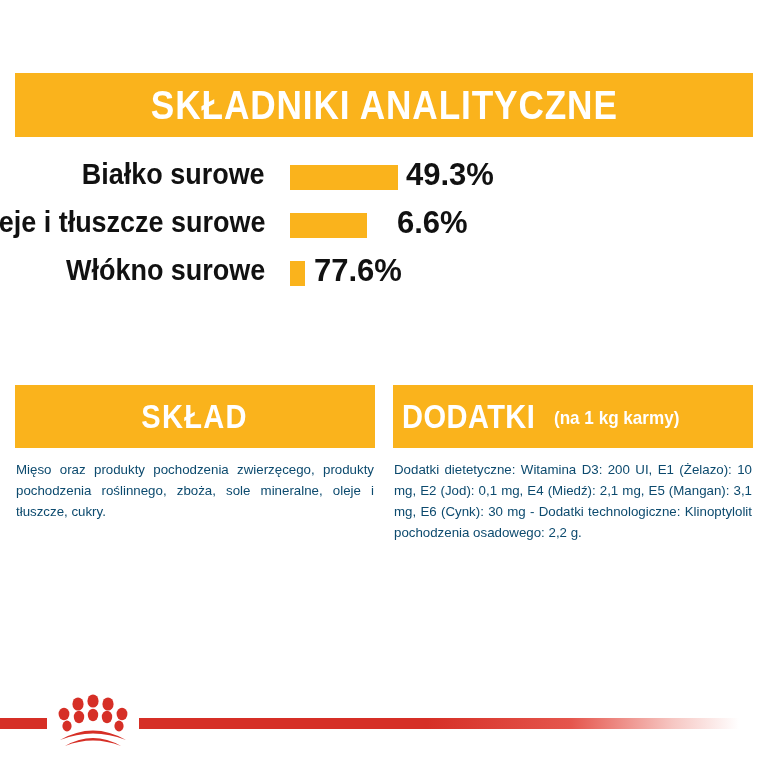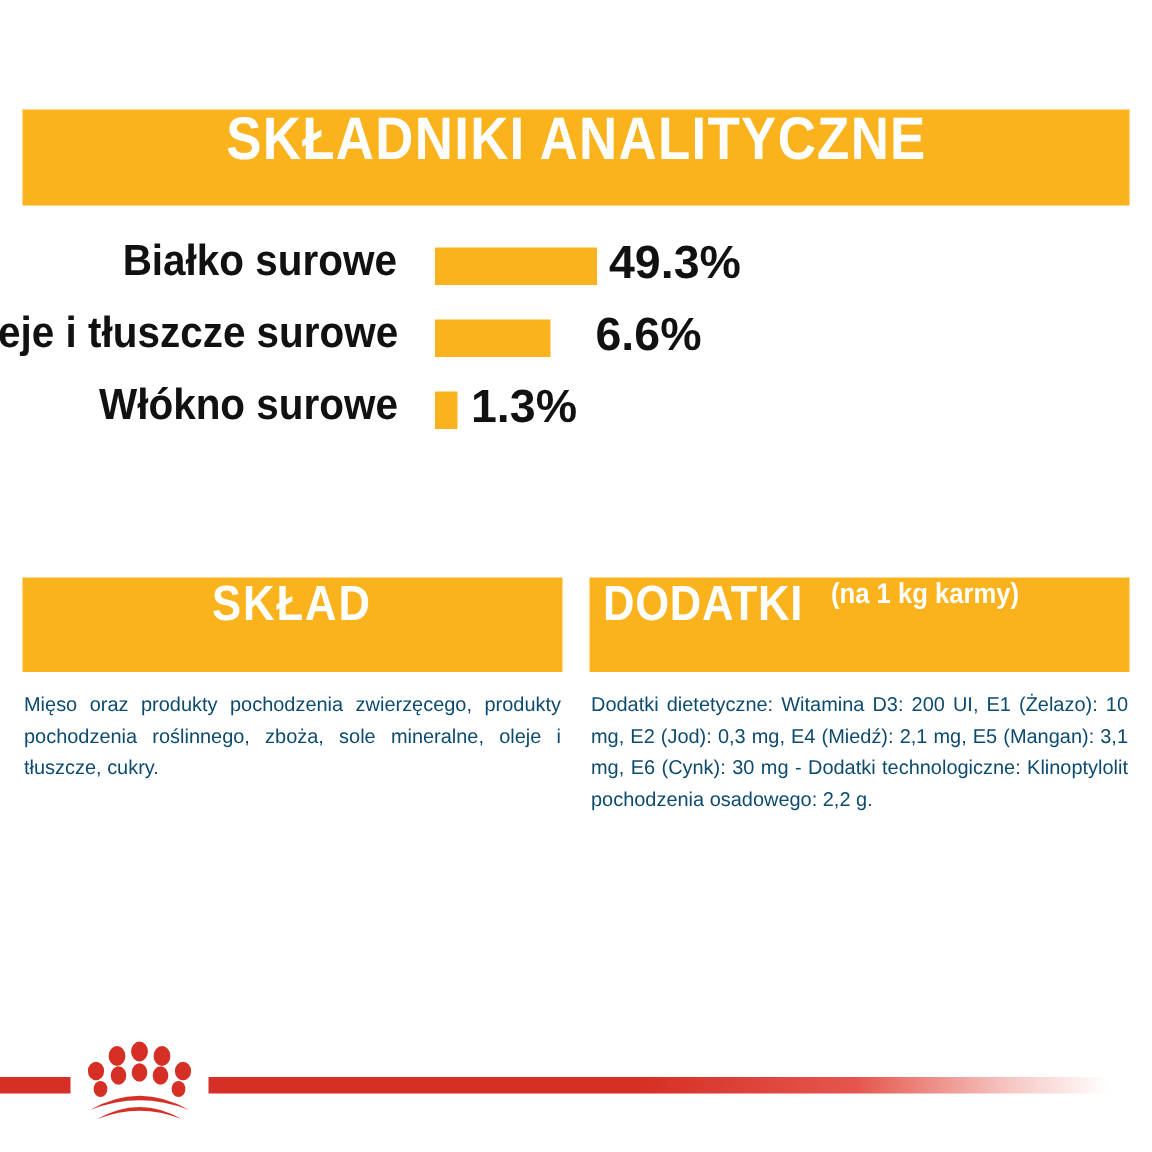--- a/index.html
+++ b/index.html
@@ -20,21 +20,21 @@
     inset: 0;
     width: 768px;
     height: 768px;
   }
 
   
   .bar-header {
     position: absolute;
     background: #FAB31C;
     display: flex;
-    align-items: flex-start;
+    align-items: center;
     justify-content: center;
     box-sizing: border-box;
   }
   .bar-header .title {
     color: #ffffff;
     font-weight: bold;
     letter-spacing: 0.5px;
     text-transform: uppercase;
     white-space: nowrap;
     line-height: 1;
@@ -209,35 +209,35 @@
         <div class="ac-bar" style="width:77px"></div>
       </div>
       <span class="ac-value" style="left:397px">6.6%</span>
     </div>
 
     <div class="ac-row">
       <span class="ac-label">Włókno surowe</span>
       <div class="ac-barwrap">
         <div class="ac-bar" style="width:15px"></div>
       </div>
-      <span class="ac-value" style="left:314px">1.3%</span>
+      <span class="ac-value" style="left:314px">77.6%</span>
     </div>
 
   </div>
 
   <div class="bar-header" id="composition-header">
     <span class="title">SKŁAD</span>
   </div>
   <div class="body-text" id="composition-text">Mięso oraz produkty pochodzenia zwierzęcego, produkty pochodzenia roślinnego, zboża, sole mineralne, oleje i tłuszcze, cukry.</div>
 
   <div class="bar-header" id="additives-header">
     <span class="title">DODATKI</span>
     <span class="subtitle">(na 1 kg karmy)</span>
   </div>
-  <div class="body-text" id="additives-text">Dodatki dietetyczne: Witamina D3: 200 UI, E1 (Żelazo): 10 mg, E2 (Jod): 0,3 mg, E4 (Miedź): 2,1 mg, E5 (Mangan): 3,1 mg, E6 (Cynk): 30 mg - Dodatki technologiczne: Klinoptylolit pochodzenia osadowego: 2,2 g.</div>
+  <div class="body-text" id="additives-text">Dodatki dietetyczne: Witamina D3: 200 UI, E1 (Żelazo): 10 mg, E2 (Jod): 0,1 mg, E4 (Miedź): 2,1 mg, E5 (Mangan): 3,1 mg, E6 (Cynk): 30 mg - Dodatki technologiczne: Klinoptylolit pochodzenia osadowego: 2,2 g.</div>
 
   <div id="footer">
     <div class="rule-left"></div>
     <div class="rule-right"></div>
     <svg id="crown-logo" viewBox="0 0 82 56">
       <g fill="#D62F26">
 
         <ellipse cx="26" cy="14" rx="5.6" ry="6.6"></ellipse>
         <ellipse cx="41" cy="11" rx="5.6" ry="6.6"></ellipse>
         <ellipse cx="56" cy="14" rx="5.6" ry="6.6"></ellipse>

